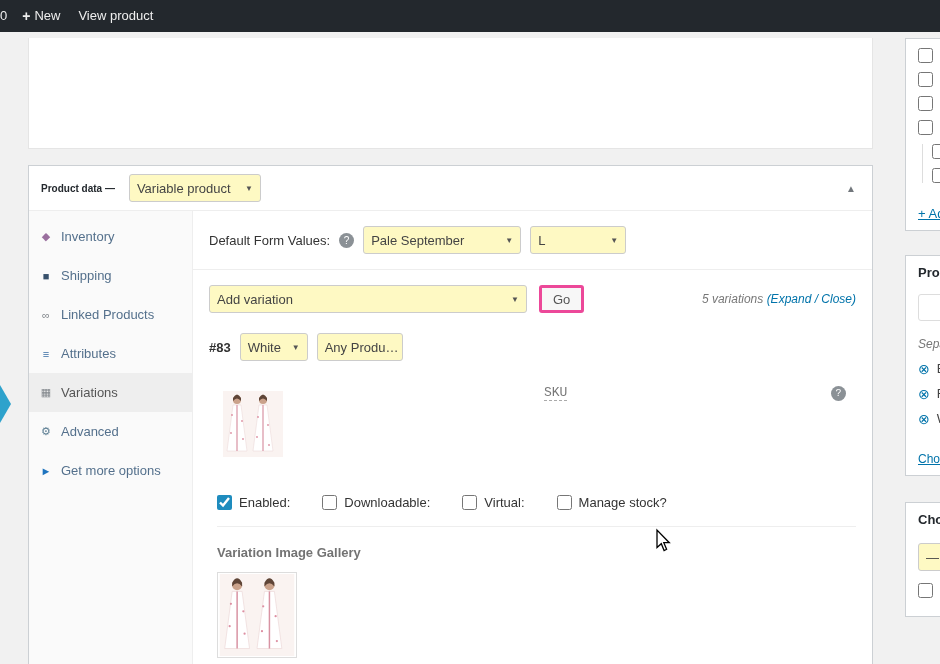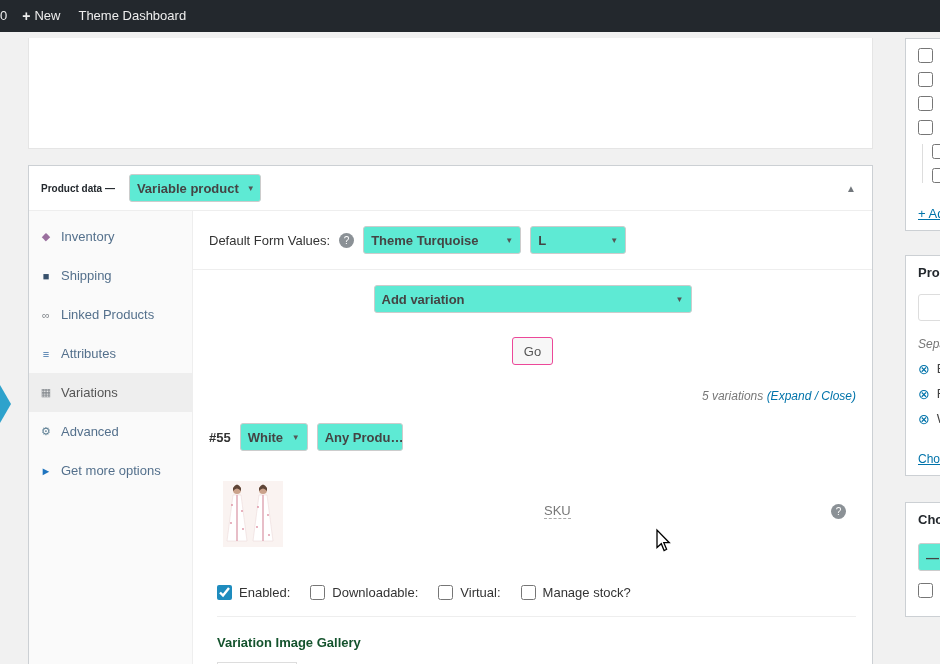--- a/index.html
+++ b/index.html
@@ -27,65 +27,65 @@
     display:flex; justify-content:space-between; align-items:center;
     padding:0 10px; color:#666; font-size:12px;
   }
   
   .panel { margin-top:16px; background:#fff; border:1px solid #ccd0d4; height:620px; }
   .panel-header { display:flex; align-items:center; padding:8px 12px; border-bottom:1px solid #eee; height:45px; }
   .panel-title { font-weight:bold; color:#23282d; font-size:10px; }
   .toggle { margin-left:auto; color:#72777c; font-size:10px; cursor:pointer; padding:4px; }
   .wpselect {
     display:inline-flex; align-items:center; justify-content:space-between;
-    border:1px solid #ccc; border-radius:3px; background:#5eead4; height:28px;
-    padding:0 7px; font-size:13px; color:#444; cursor:pointer; white-space:nowrap; overflow:hidden;font-weight:bold;
+    border:1px solid #ccc; border-radius:3px; background:#fef9c3; height:28px;
+    padding:0 7px; font-size:13px; color:#444; cursor:pointer; white-space:nowrap; overflow:hidden;
   }
   .sel-caret { color:#555; font-size:8px; margin-left:8px; }
   .type-select { width:132px; margin-left:14px; }
   .panel-body { display:flex; height:573px; }
   .tabs { width:164px; background:#fafafa; border-right:1px solid #eee; padding:6px 0 0; margin:0; list-style:none; flex:none; }
   .tab { display:flex; align-items:center; gap:8px; padding:12px 10px; color:#54708c; font-size:13px; cursor:pointer; }
   .tab.active { background:#eee; color:#555; }
   .tab-icon { width:14px; text-align:center; font-size:11px; }
   .ic0{color:#9a6f9e}.ic1{color:#37506b}.ic2{color:#82878c}.ic3{color:#3a6ea5}
   .ic4{color:#82878c}.ic5{color:#5b7d92}.ic6{color:#1e73be}
   .content { flex:1; position:relative; }
   .row1 { display:flex; align-items:center; gap:9px; padding:15px 16px; border-bottom:1px solid #eee; }
   .row1 .lbl { color:#333; }
   .helpicon {
     width:15px; height:15px; border-radius:50%; background:#8b9196; color:#fff;
     font-size:10px; display:inline-flex; align-items:center; justify-content:center; cursor:help; flex:none;
   }
   .sel-color { width:158px; } .sel-size { width:96px; }
-  .row2 { display:flex; align-items:center; gap:24px; padding:15px 16px 10px;flex-direction:column; }
+  .row2 { display:flex; align-items:center; gap:12px; padding:15px 16px 10px; }
   .sel-addvar { width:318px; }
   .btn-go {
-    height:28px; padding:0 11px; border:1px solid #ec4899; border-radius:3px;
+    height:28px; padding:0 11px; border:3px solid #ec4899; border-radius:3px;
     background:#f7f7f7; color:#555; font-size:13px; font-family:inherit; cursor:pointer;
   }
   .var-summary { margin-left:auto; font-style:italic; font-size:12px; color:#777; }
   .var-summary .links { color:#0073aa; cursor:pointer; }
   .row3 { display:flex; align-items:center; gap:9px; padding:10px 16px 16px; }
   .var-num { font-weight:bold; color:#333; }
   .sel-white { width:68px; } .sel-anysize { width:86px; }
   .var-top { position:relative; height:104px; margin:8px 16px 0; }
   .var-img { position:absolute; left:14px; top:6px; width:60px; height:66px; cursor:pointer; }
-  .sku-wrap { position:absolute; left:335px; top:28px; width:302px; }
+  .sku-wrap { position:absolute; left:335px; top:0; width:302px;font-family:Liberation Mono, monospace; }
   .sku-head { display:flex; justify-content:space-between; align-items:center; }
   .sku-label { color:#777; border-bottom:1px dashed #aaa; font-size:13px; }
   .sku-input {
     width:100%; height:30px; border:1px solid #ddd; border-radius:3px;
     padding:0 8px; margin-top:7px; font-size:13px; font-family:inherit; color:#444;
   }
   .sku-input::placeholder { color:#b2b7bc; }
-  .checkrow { display:flex; align-items:center; gap:20px; margin:6px 16px 0 24px; padding-bottom:16px; border-bottom:1px solid #eee; }
+  .checkrow { display:flex; align-items:center; gap:32px; margin:6px 16px 0 24px; padding-bottom:16px; border-bottom:1px solid #eee; }
   .cklbl { display:flex; align-items:center; gap:7px; color:#333; cursor:pointer; }
   input[type=checkbox] { width:15px; height:15px; accent-color:#1e8cbe; margin:0; }
-  .gallery-title { font-weight:bold; color:#14532d; margin:18px 0 12px 24px; }
+  .gallery-title { font-weight:bold; color:#737373; margin:18px 0 12px 24px; }
   .gallery-thumb { width:80px; height:86px; border:1px solid #ddd; background:#fff; margin-left:24px; padding:1px; cursor:pointer; }
   
   .rightcol { position:absolute; left:905px; top:38px; width:280px; }
   .rbox { background:#fff; border:1px solid #ccd0d4; padding:9px 12px; }
   .cb-row { display:flex; align-items:center; gap:7px; margin-bottom:9px; }
   .subcats { border-left:1px solid #ddd; margin-left:4px; padding-left:9px; margin-top:4px; }
   .addlink { color:#0073aa; text-decoration:underline; display:inline-block; margin-top:14px; cursor:pointer; }
   .rbox2 { margin-top:24px; }
   .rtitle { font-weight:bold; color:#23282d; font-size:13px; margin-bottom:10px; }
   .rinput { width:232px; height:27px; border:1px solid #ddd; border-radius:3px; margin:4px 0 8px; }
@@ -104,21 +104,21 @@
 </style>
 </head>
 <body>
 
 <div class="adminbar">
   <span class="ab-item ab-count">0</span>
   <span class="ab-item ab-new">
     <span class="ab-plus">+</span>
     <span>New</span>
   </span>
-  <span class="ab-item">Theme Dashboard</span>
+  <span class="ab-item">View product</span>
 </div>
 
 <div class="main">
 
   <div class="editor">
     <div class="editor-body"></div>
   </div>
 
   <div class="panel">
     <div class="panel-header">
@@ -164,42 +164,42 @@
           <span>Get more options</span>
         </li>
       </ul>
 
       <div class="content">
 
         <div class="row1">
           <span class="lbl">Default Form Values:</span>
           <span class="helpicon">?</span>
           <span class="wpselect sel-color">
-            <span>Theme Turquoise</span>
+            <span>Pale September</span>
             <span class="sel-caret">▼</span>
           </span>
           <span class="wpselect sel-size">
             <span>L</span>
             <span class="sel-caret">▼</span>
           </span>
         </div>
 
         <div class="row2">
           <span class="wpselect sel-addvar">
             <span>Add variation</span>
             <span class="sel-caret">▼</span>
           </span>
           <button class="btn-go">Go</button>
           <span class="var-summary">
             <span>5 variations </span><span class="links">(Expand / Close)</span>
           </span>
         </div>
 
         <div class="row3">
-          <span class="var-num">#55</span>
+          <span class="var-num">#83</span>
           <span class="wpselect sel-white">
             <span>White</span>
             <span class="sel-caret">▼</span>
           </span>
           <span class="wpselect sel-anysize">
             <span>Any Produ…</span>
             <span class="sel-caret">▼</span>
           </span>
         </div>
 

